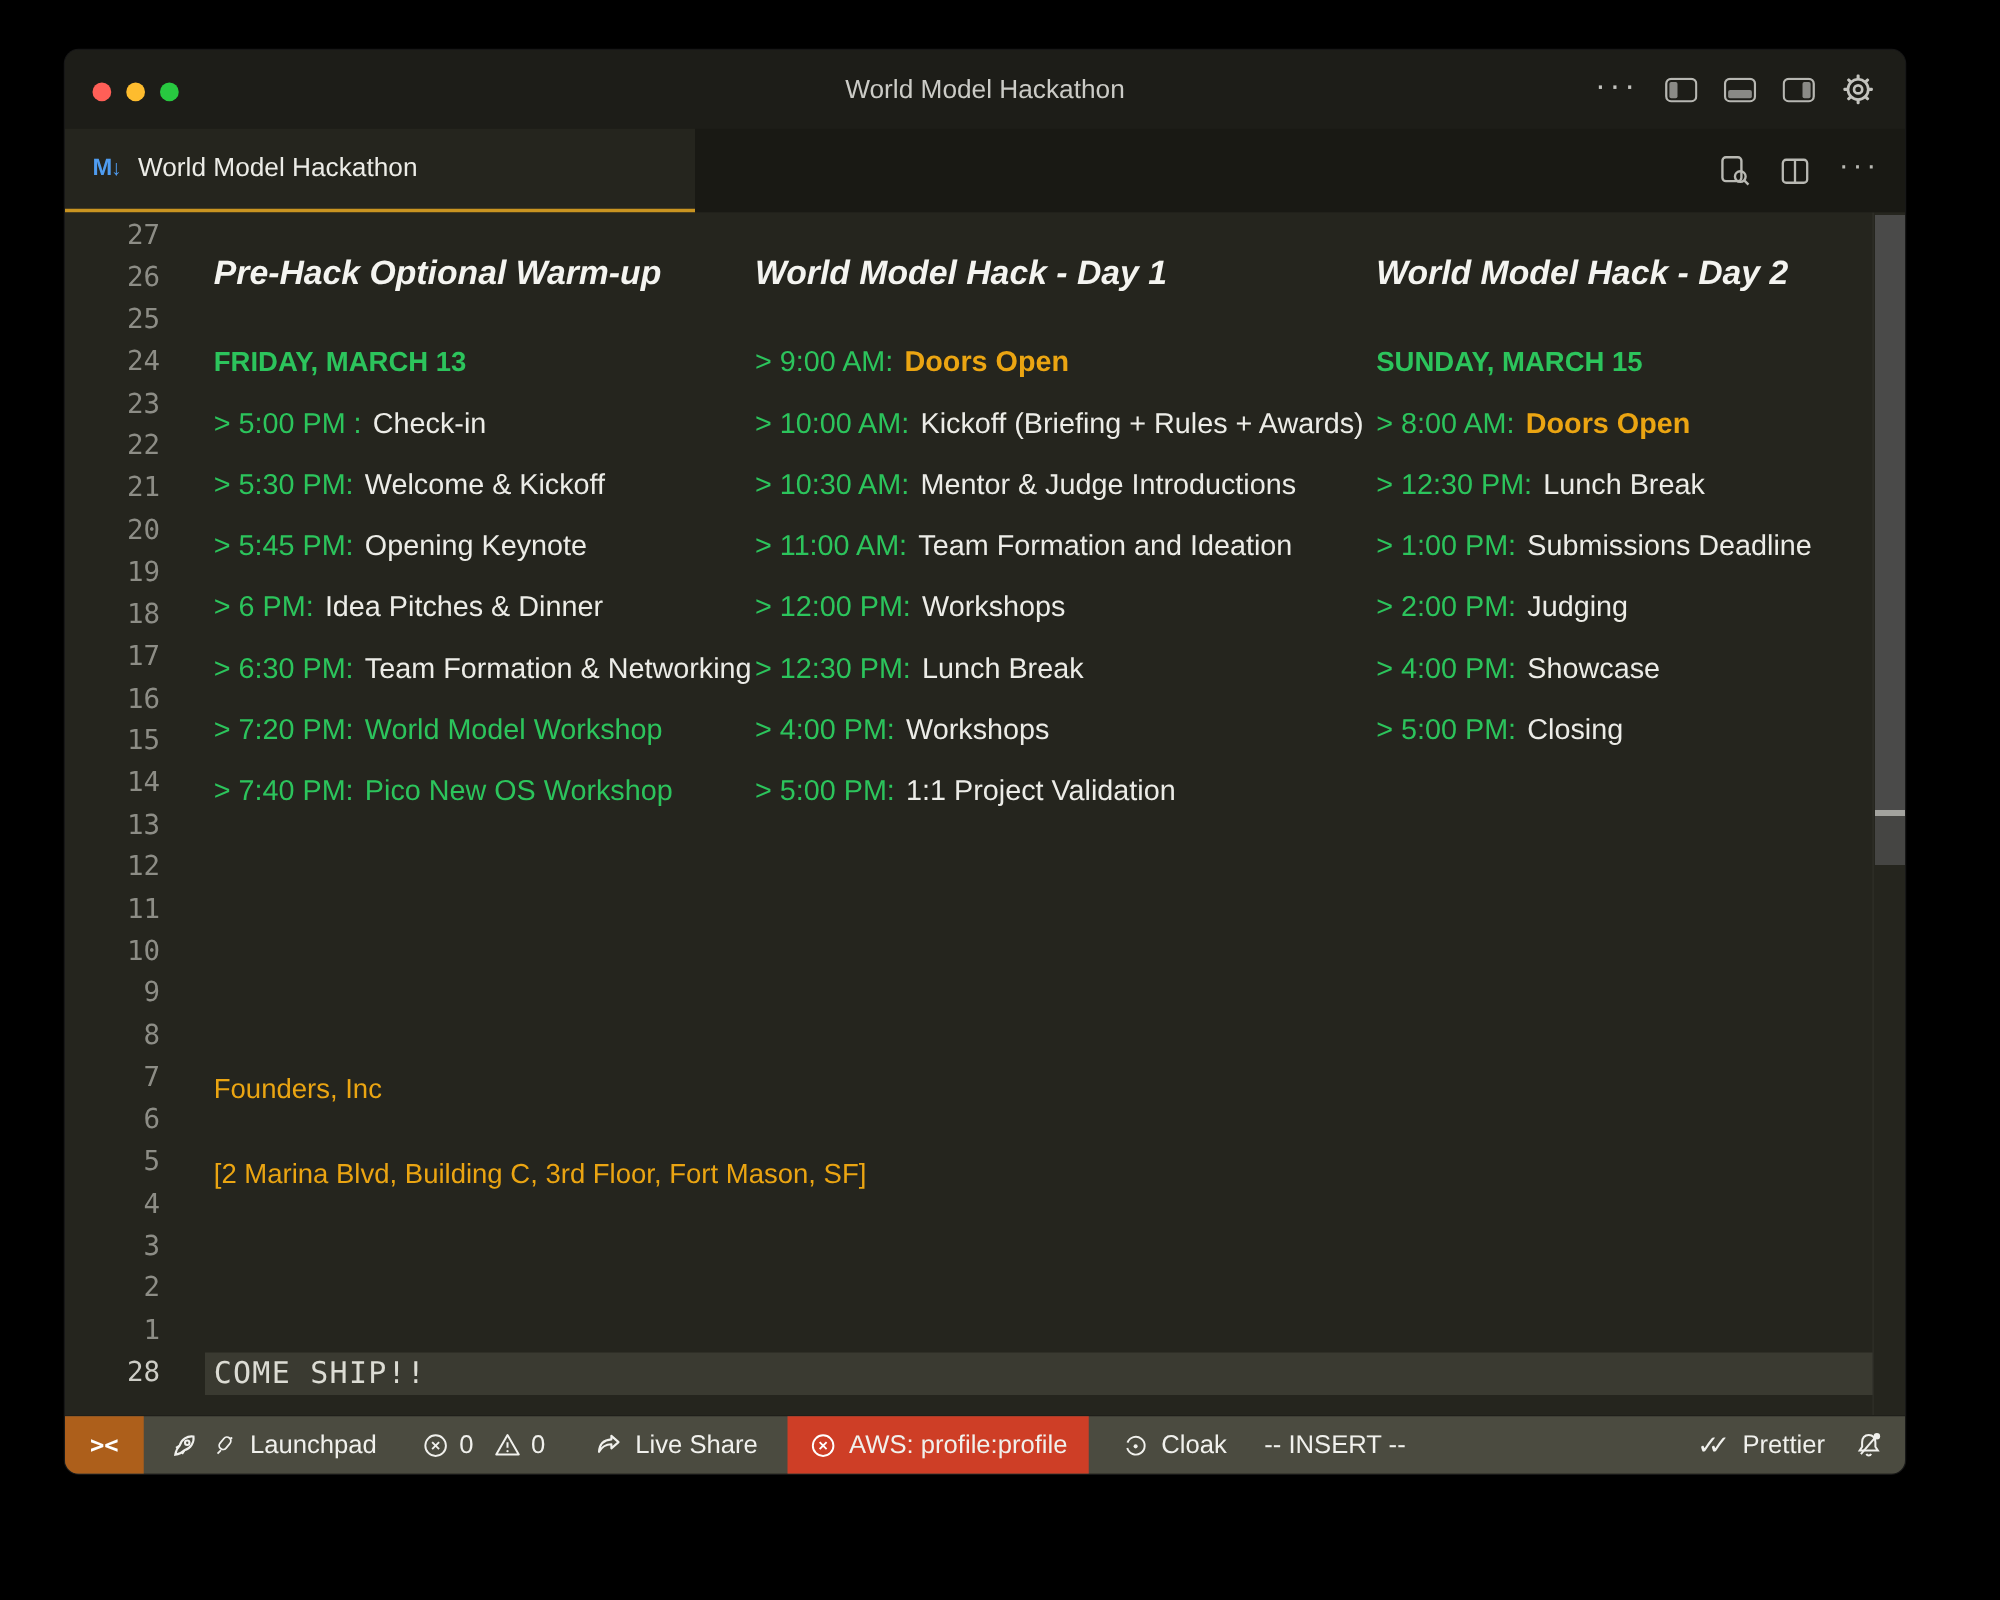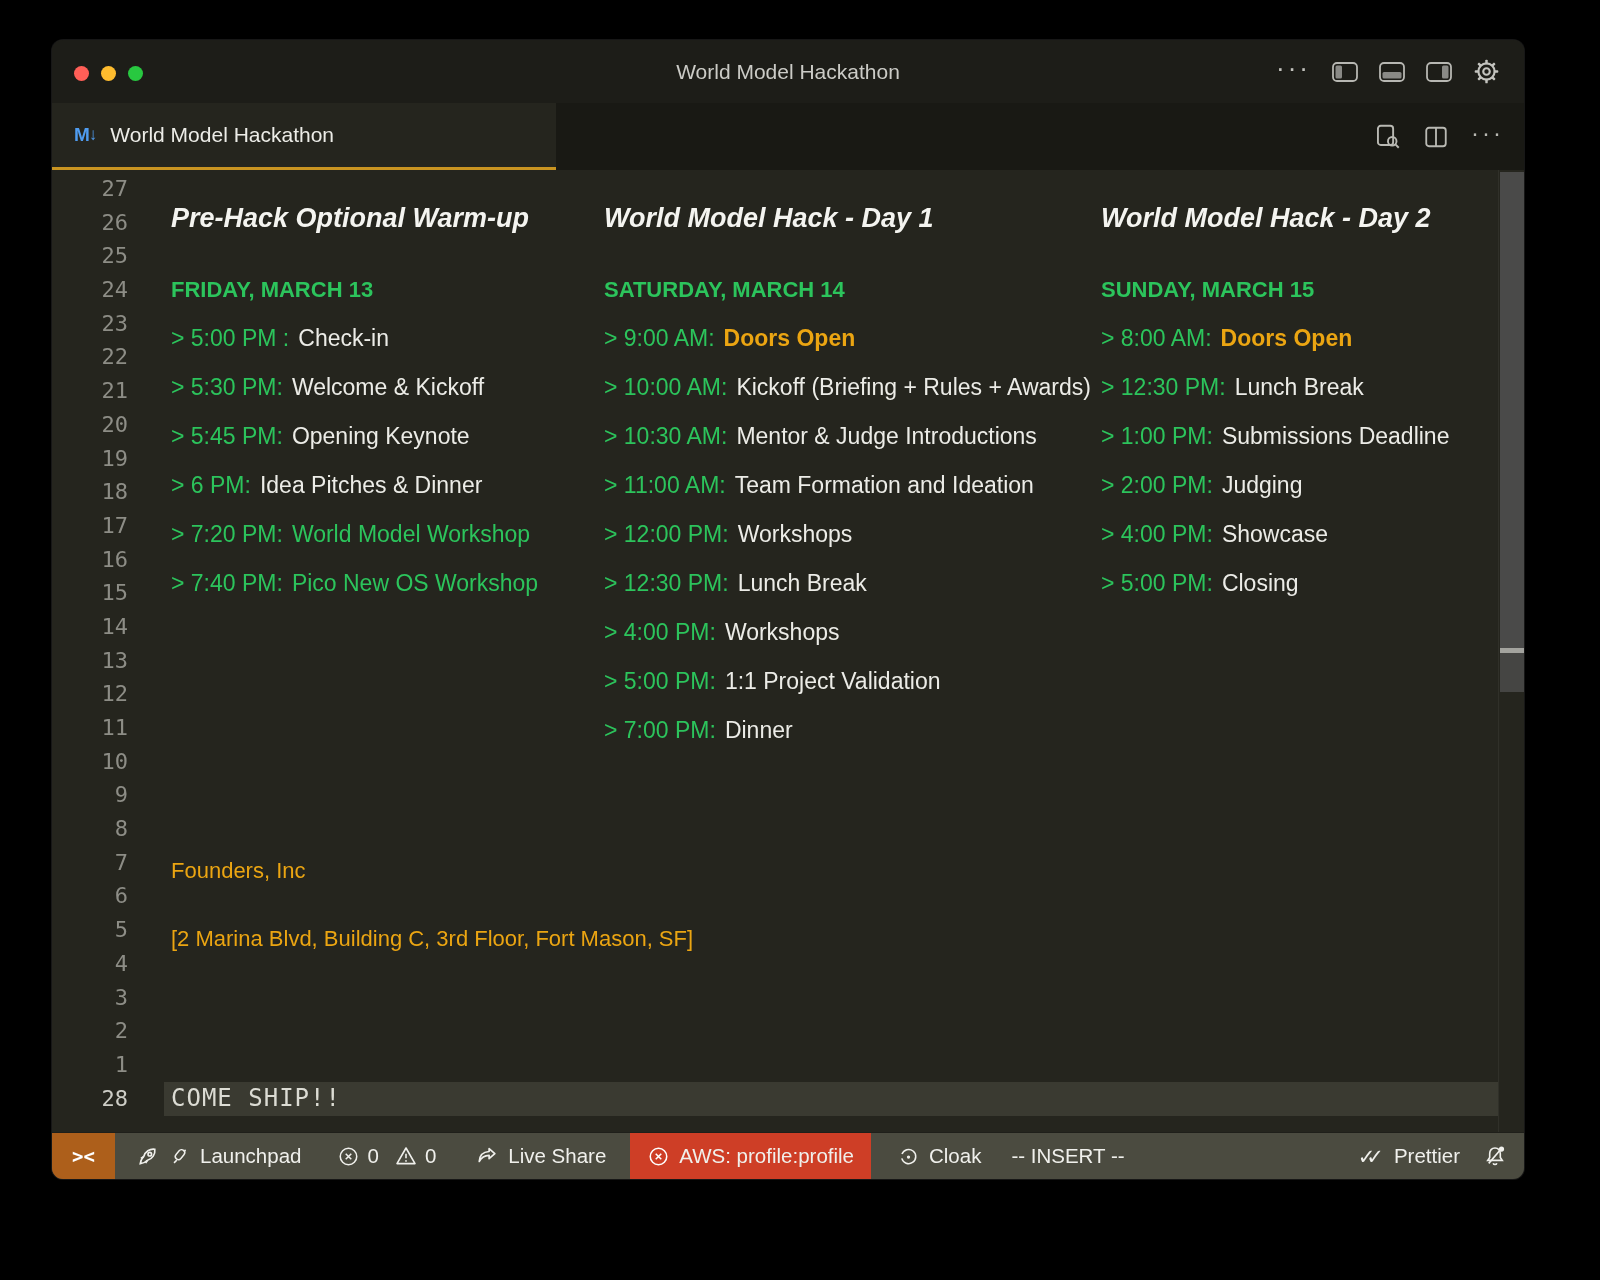--- a/index.html
+++ b/index.html
@@ -188,37 +188,36 @@
         <div class="ln active">28</div>
       </div>
     <div class="columns">
         <div class="column col0">
           <div class="col-heading">Pre-Hack Optional Warm-up</div>
           <div class="col-date">FRIDAY, MARCH 13</div>
           <div class="sched-item"><span class="time">&gt; 5:00 PM :</span><span class="label label-white">Check-in</span></div>
           <div class="sched-item"><span class="time">&gt; 5:30 PM:</span><span class="label label-white">Welcome &amp; Kickoff</span></div>
           <div class="sched-item"><span class="time">&gt; 5:45 PM:</span><span class="label label-white">Opening Keynote</span></div>
           <div class="sched-item"><span class="time">&gt; 6 PM:</span><span class="label label-white">Idea Pitches &amp; Dinner</span></div>
+          <div class="sched-item"><span class="time">&gt; 6:30 PM:</span><span class="label label-white">Team Formation &amp; Networking</span></div>
           <div class="sched-item"><span class="time">&gt; 7:20 PM:</span><span class="label label-green">World Model Workshop</span></div>
           <div class="sched-item"><span class="time">&gt; 7:40 PM:</span><span class="label label-green">Pico New OS Workshop</span></div>
           <div class="col-footer f0">Founders, Inc</div>
           <div class="col-footer f1">[2 Marina Blvd, Building C, 3rd Floor, Fort Mason, SF]</div>
         </div>
         <div class="column col1">
           <div class="col-heading">World Model Hack - Day 1</div>
-          <div class="col-date">SATURDAY, MARCH 14</div>
           <div class="sched-item"><span class="time">&gt; 9:00 AM:</span><span class="label label-orange">Doors Open</span></div>
           <div class="sched-item"><span class="time">&gt; 10:00 AM:</span><span class="label label-white">Kickoff (Briefing + Rules + Awards)</span></div>
           <div class="sched-item"><span class="time">&gt; 10:30 AM:</span><span class="label label-white">Mentor &amp; Judge Introductions</span></div>
           <div class="sched-item"><span class="time">&gt; 11:00 AM:</span><span class="label label-white">Team Formation and Ideation</span></div>
           <div class="sched-item"><span class="time">&gt; 12:00 PM:</span><span class="label label-white">Workshops</span></div>
           <div class="sched-item"><span class="time">&gt; 12:30 PM:</span><span class="label label-white">Lunch Break</span></div>
           <div class="sched-item"><span class="time">&gt; 4:00 PM:</span><span class="label label-white">Workshops</span></div>
           <div class="sched-item"><span class="time">&gt; 5:00 PM:</span><span class="label label-white">1:1 Project Validation</span></div>
-          <div class="sched-item"><span class="time">&gt; 7:00 PM:</span><span class="label label-white">Dinner</span></div>
         </div>
         <div class="column col2">
           <div class="col-heading">World Model Hack - Day 2</div>
           <div class="col-date">SUNDAY, MARCH 15</div>
           <div class="sched-item"><span class="time">&gt; 8:00 AM:</span><span class="label label-orange">Doors Open</span></div>
           <div class="sched-item"><span class="time">&gt; 12:30 PM:</span><span class="label label-white">Lunch Break</span></div>
           <div class="sched-item"><span class="time">&gt; 1:00 PM:</span><span class="label label-white">Submissions Deadline</span></div>
           <div class="sched-item"><span class="time">&gt; 2:00 PM:</span><span class="label label-white">Judging</span></div>
           <div class="sched-item"><span class="time">&gt; 4:00 PM:</span><span class="label label-white">Showcase</span></div>
           <div class="sched-item"><span class="time">&gt; 5:00 PM:</span><span class="label label-white">Closing</span></div>

